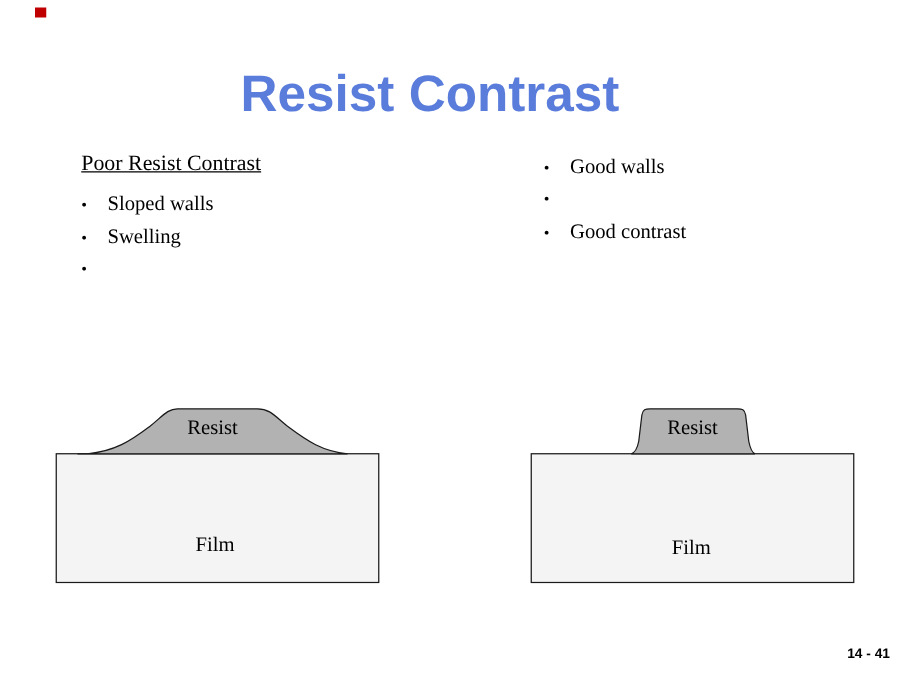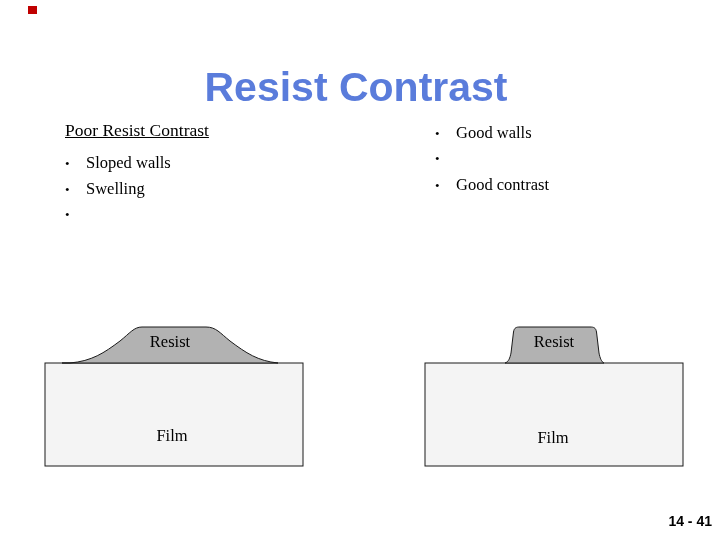--- a/index.html
+++ b/index.html
@@ -6,21 +6,21 @@
   body{
     width:720px;height:540px;position:relative;background:#ffffff;
     font-family:"Liberation Serif", serif;color:#000;overflow:hidden;
   }
   .corner-mark{
     position:absolute;left:28px;top:6px;width:9px;height:8px;background:#c00000;
   }
   .slide-title{
     position:absolute;top:52px;left:0;width:688px;text-align:center;
     font-family:"Liberation Sans", sans-serif;font-weight:bold;
-    font-size:41px;letter-spacing:0px;color:#5a7cdb;margin:12px;
+    font-size:41px;letter-spacing:0px;color:#5a7cdb;margin:0;
   }
   .text-col{
     position:absolute;top:120px;width:260px;
   }
   .text-col.left{left:65px;}
   .text-col.right{left:435px;}
   .col-heading{
     font-size:17.5px;text-decoration:underline;margin:0 0 9px 0;font-weight:normal;
   }
   .bullet-list{list-style:none;margin:0;padding:0;}
@@ -31,21 +31,21 @@
   .diagram{position:absolute;width:264px;height:142px;top:325px;}
   .diagram.left{left:44px;}
   .diagram.right{left:424px;}
   .diagram svg{position:absolute;left:0;top:0;}
   .shape-label{
     position:absolute;font-size:16.5px;white-space:nowrap;
     transform:translateX(-50%);
   }
   .page-number{
     position:absolute;right:8px;bottom:11px;
-    font-family:"Liberation Sans", sans-serif;font-weight:bold;font-size:14px;color:#000;
+    font-family:"Liberation Sans", sans-serif;font-weight:bold;font-size:11px;color:#000;
   }
 </style>
 </head>
 <body>
 
 <div class="corner-mark"></div>
 
 <h1 class="slide-title">Resist Contrast</h1>
 
 <div class="text-col left">

